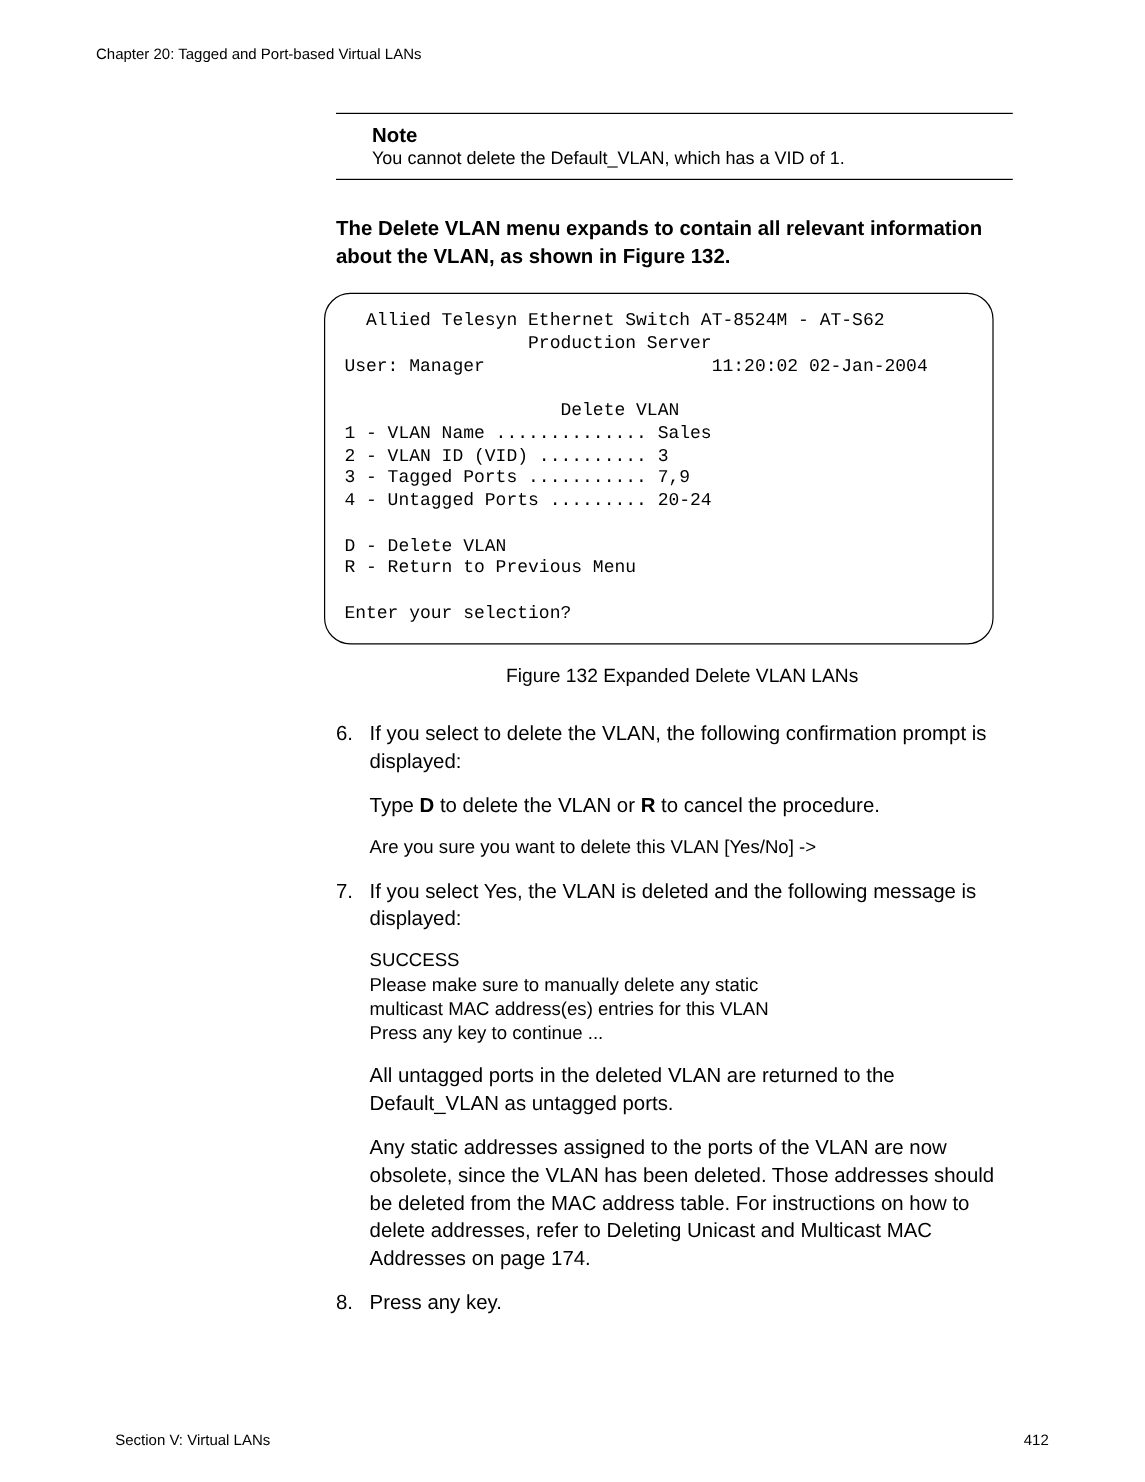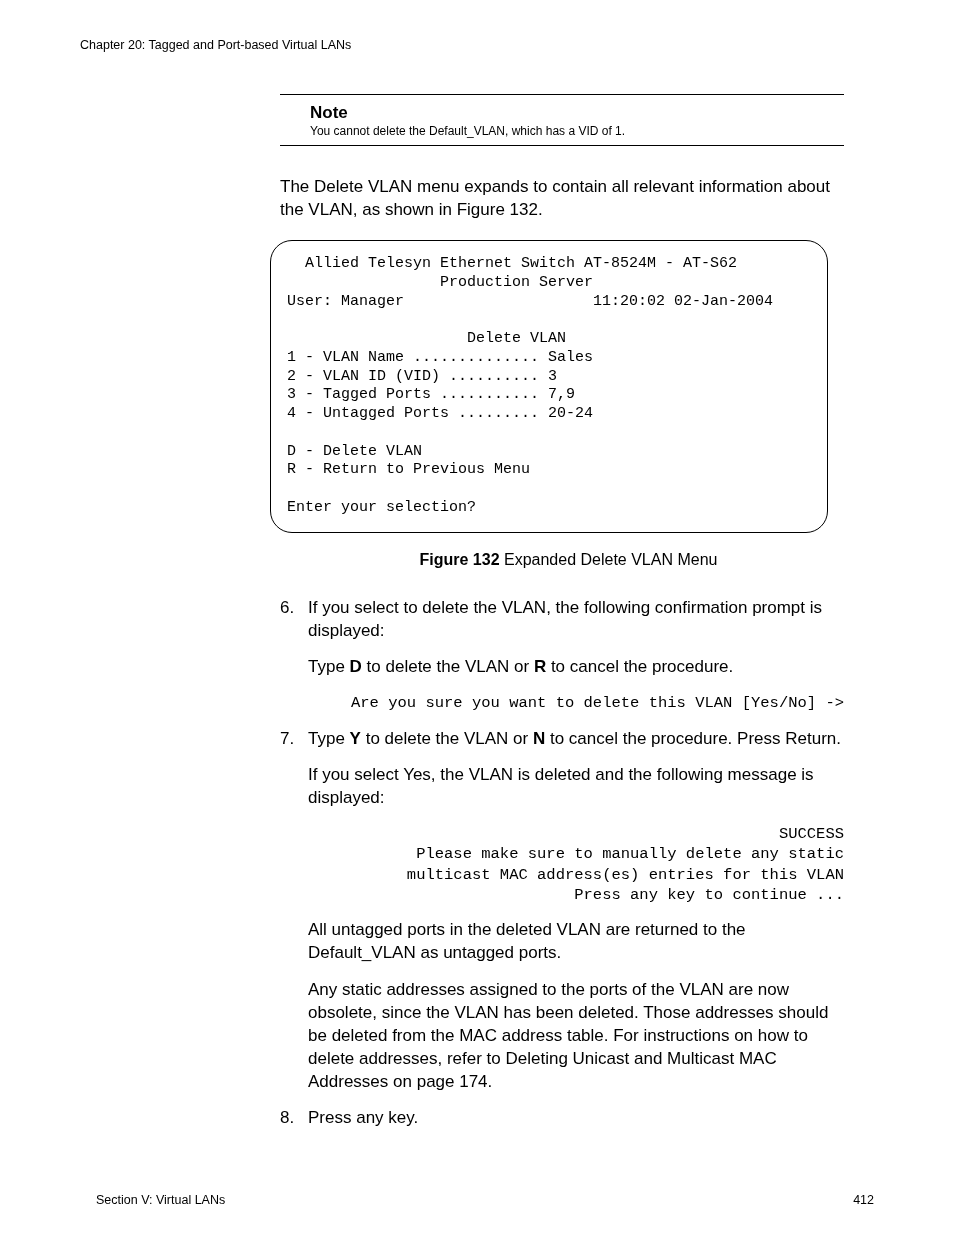--- a/index.html
+++ b/index.html
@@ -29,27 +29,28 @@
     border-top: 1px solid #000;
     border-bottom: 1px solid #000;
     padding: 8px 0 6px 30px;
     margin-bottom: 30px;
   }
   .note-title {
     font-weight: bold;
     font-size: 17px;
   }
   .note-body {
-    font-size: 12px;
+    font-size: 15px;
     line-height: 1.35;
   }
   .body-para {
     font-size: 17px;
     line-height: 1.35;
     margin: 0 0 18px 0;
+    font-weight: bold;
   }
   .terminal-wrap {
     position: relative;
     width: 558px;
     margin: 0 4px 18px -10px;
   }
   .terminal {
     border: 1.5px solid #000;
     border-radius: 22px;
     padding: 14px 16px 14px 16px;
@@ -57,21 +58,21 @@
     font-size: 15px;
     line-height: 1.25;
     white-space: pre;
     box-sizing: border-box;
   }
   .figure-caption {
     text-align: center;
     font-size: 16px;
     margin: 18px 0 28px 0;
   }
-  .figure-caption .fignum { font-weight: bold; margin-left: 13px; }
+  .figure-caption .fignum { font-weight: normal; margin-left: 13px; }
   ol.steps {
     list-style: none;
     padding: 0;
     margin: 0;
     font-size: 17px;
     line-height: 1.35;
   }
   ol.steps > li {
     display: flex;
     margin-bottom: 14px;
@@ -79,25 +80,24 @@
   ol.steps > li > .num {
     width: 28px;
     flex: 0 0 28px;
   }
   ol.steps > li > .step-body {
     flex: 1;
   }
   .step-body p { margin: 0 0 14px 0; }
   .step-body p:last-child { margin-bottom: 0; }
   .mono {
-    font-family: Liberation Mono, monospace;
+    font-family: Liberation Sans, sans-serif;
     font-size: 15.5px;
     white-space: pre-wrap;
     line-height: 1.3;
-    text-align: right;
   }
   .b { font-weight: bold; }
   .footer {
     position: absolute;
     bottom: 28px;
     left: 96px;
     right: 80px;
     font-size: 12.5px;
     display: flex;
     justify-content: space-between;
@@ -130,38 +130,37 @@
 <span>3 - Tagged Ports ........... 7,9</span>
 <span>4 - Untagged Ports ......... 20-24</span>
 
 <span>D - Delete VLAN</span>
 <span>R - Return to Previous Menu</span>
 
 <span>Enter your selection?</span></div>
     </div>
 
     <div class="figure-caption">
-      <span class="fignum">Figure 132</span><span>  Expanded Delete VLAN Menu</span>
+      <span class="fignum">Figure 132</span><span>  Expanded Delete VLAN LANs</span>
     </div>
 
     <ol class="steps">
 
       <li>
         <div class="num">6.</div>
         <div class="step-body">
           <p>If you select to delete the VLAN, the following confirmation prompt is displayed:</p>
           <p><span>Type </span><span class="b">D</span><span> to delete the VLAN or </span><span class="b">R</span><span> to cancel the procedure.</span></p>
           <p class="mono">Are you sure you want to delete this VLAN [Yes/No] -&gt;</p>
         </div>
       </li>
 
       <li>
         <div class="num">7.</div>
         <div class="step-body">
-          <p><span>Type </span><span class="b">Y</span><span> to delete the VLAN or </span><span class="b">N</span><span> to cancel the procedure. Press Return.</span></p>
           <p>If you select Yes, the VLAN is deleted and the following message is displayed:</p>
           <p class="mono">SUCCESS
 Please make sure to manually delete any static
 multicast MAC address(es) entries for this VLAN
 Press any key to continue ...</p>
           <p>All untagged ports in the deleted VLAN are returned to the Default_VLAN as untagged ports.</p>
           <p>Any static addresses assigned to the ports of the VLAN are now obsolete, since the VLAN has been deleted. Those addresses should be deleted from the MAC address table. For instructions on how to delete addresses, refer to Deleting Unicast and Multicast MAC Addresses on page 174.</p>
         </div>
       </li>
 

